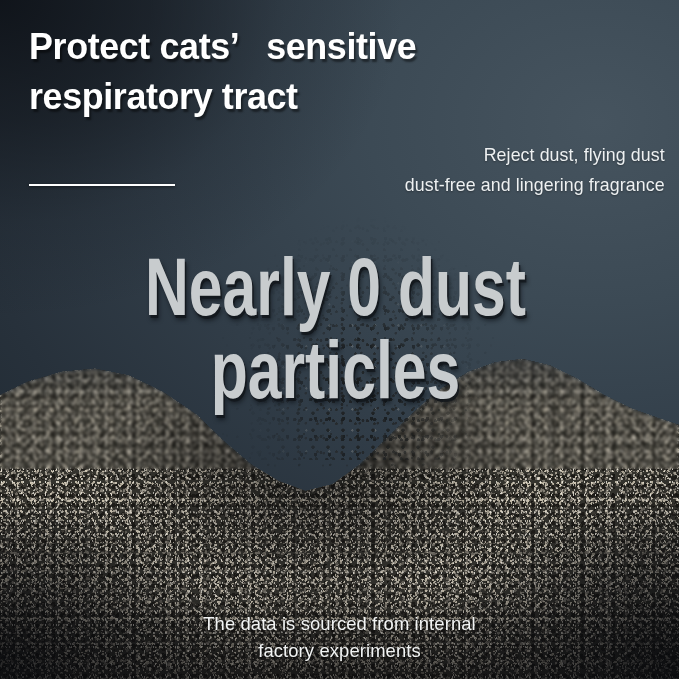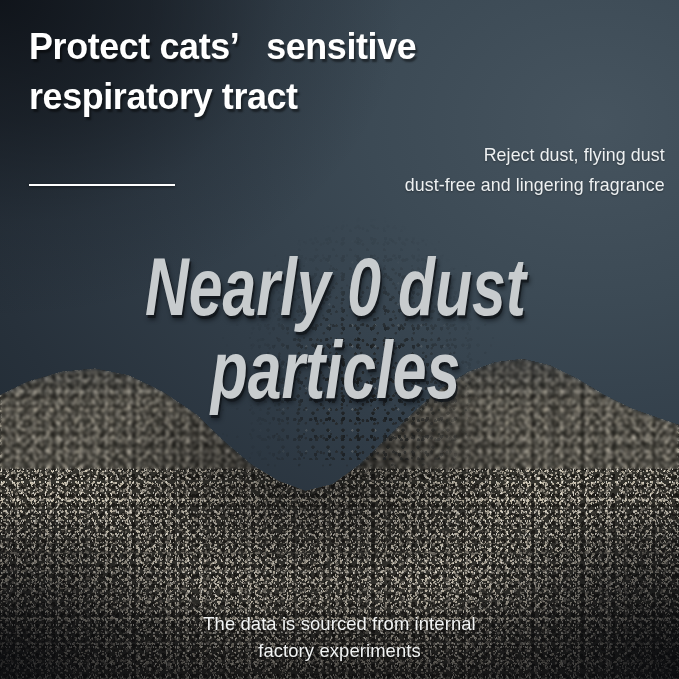--- a/index.html
+++ b/index.html
@@ -227,21 +227,20 @@
   }
 
   
   .hero {
     position: absolute;
     left: 0;
     right: 8px;
     top: 246px;
     text-align: center;
     pointer-events: none;
-    font-style: italic;
   }
   .hero-line {
     display: block;
     font-weight: bold;
     font-size: 82px;
     line-height: 0.99;
     color: #c8ccce;
     letter-spacing: 0px;
     text-shadow:
       2px 3px 0 rgba(18,22,27,0.78),

